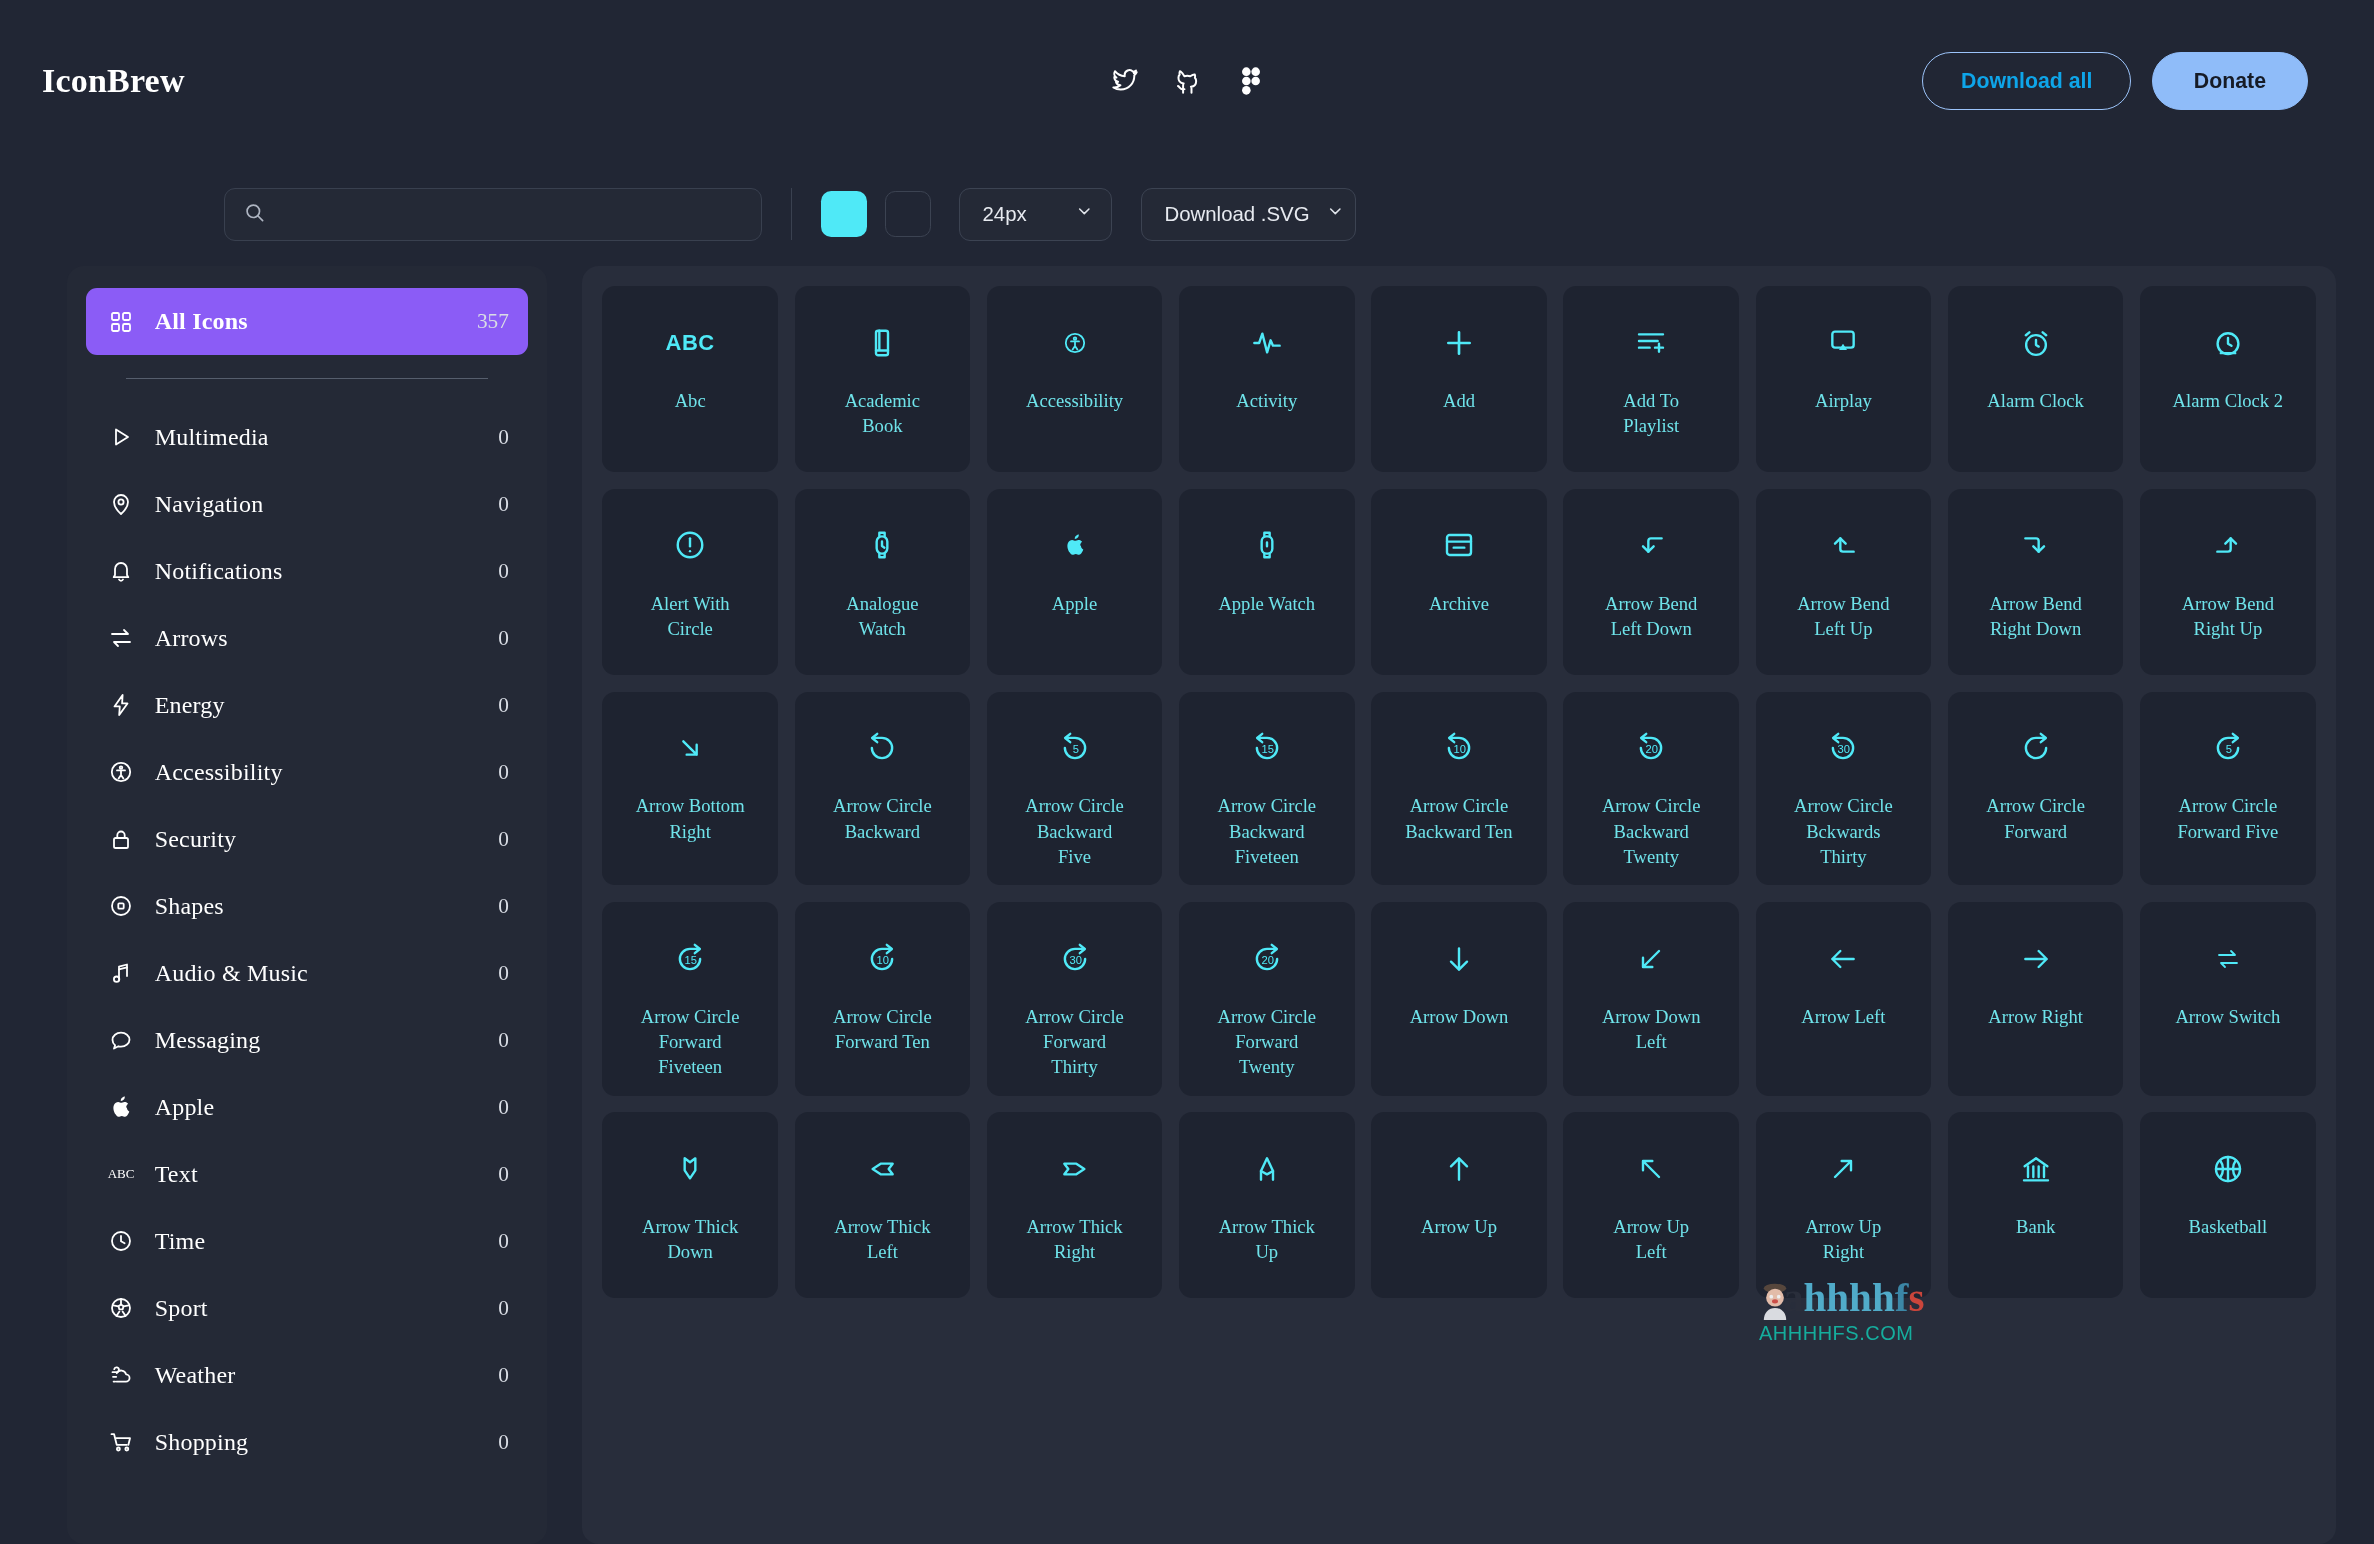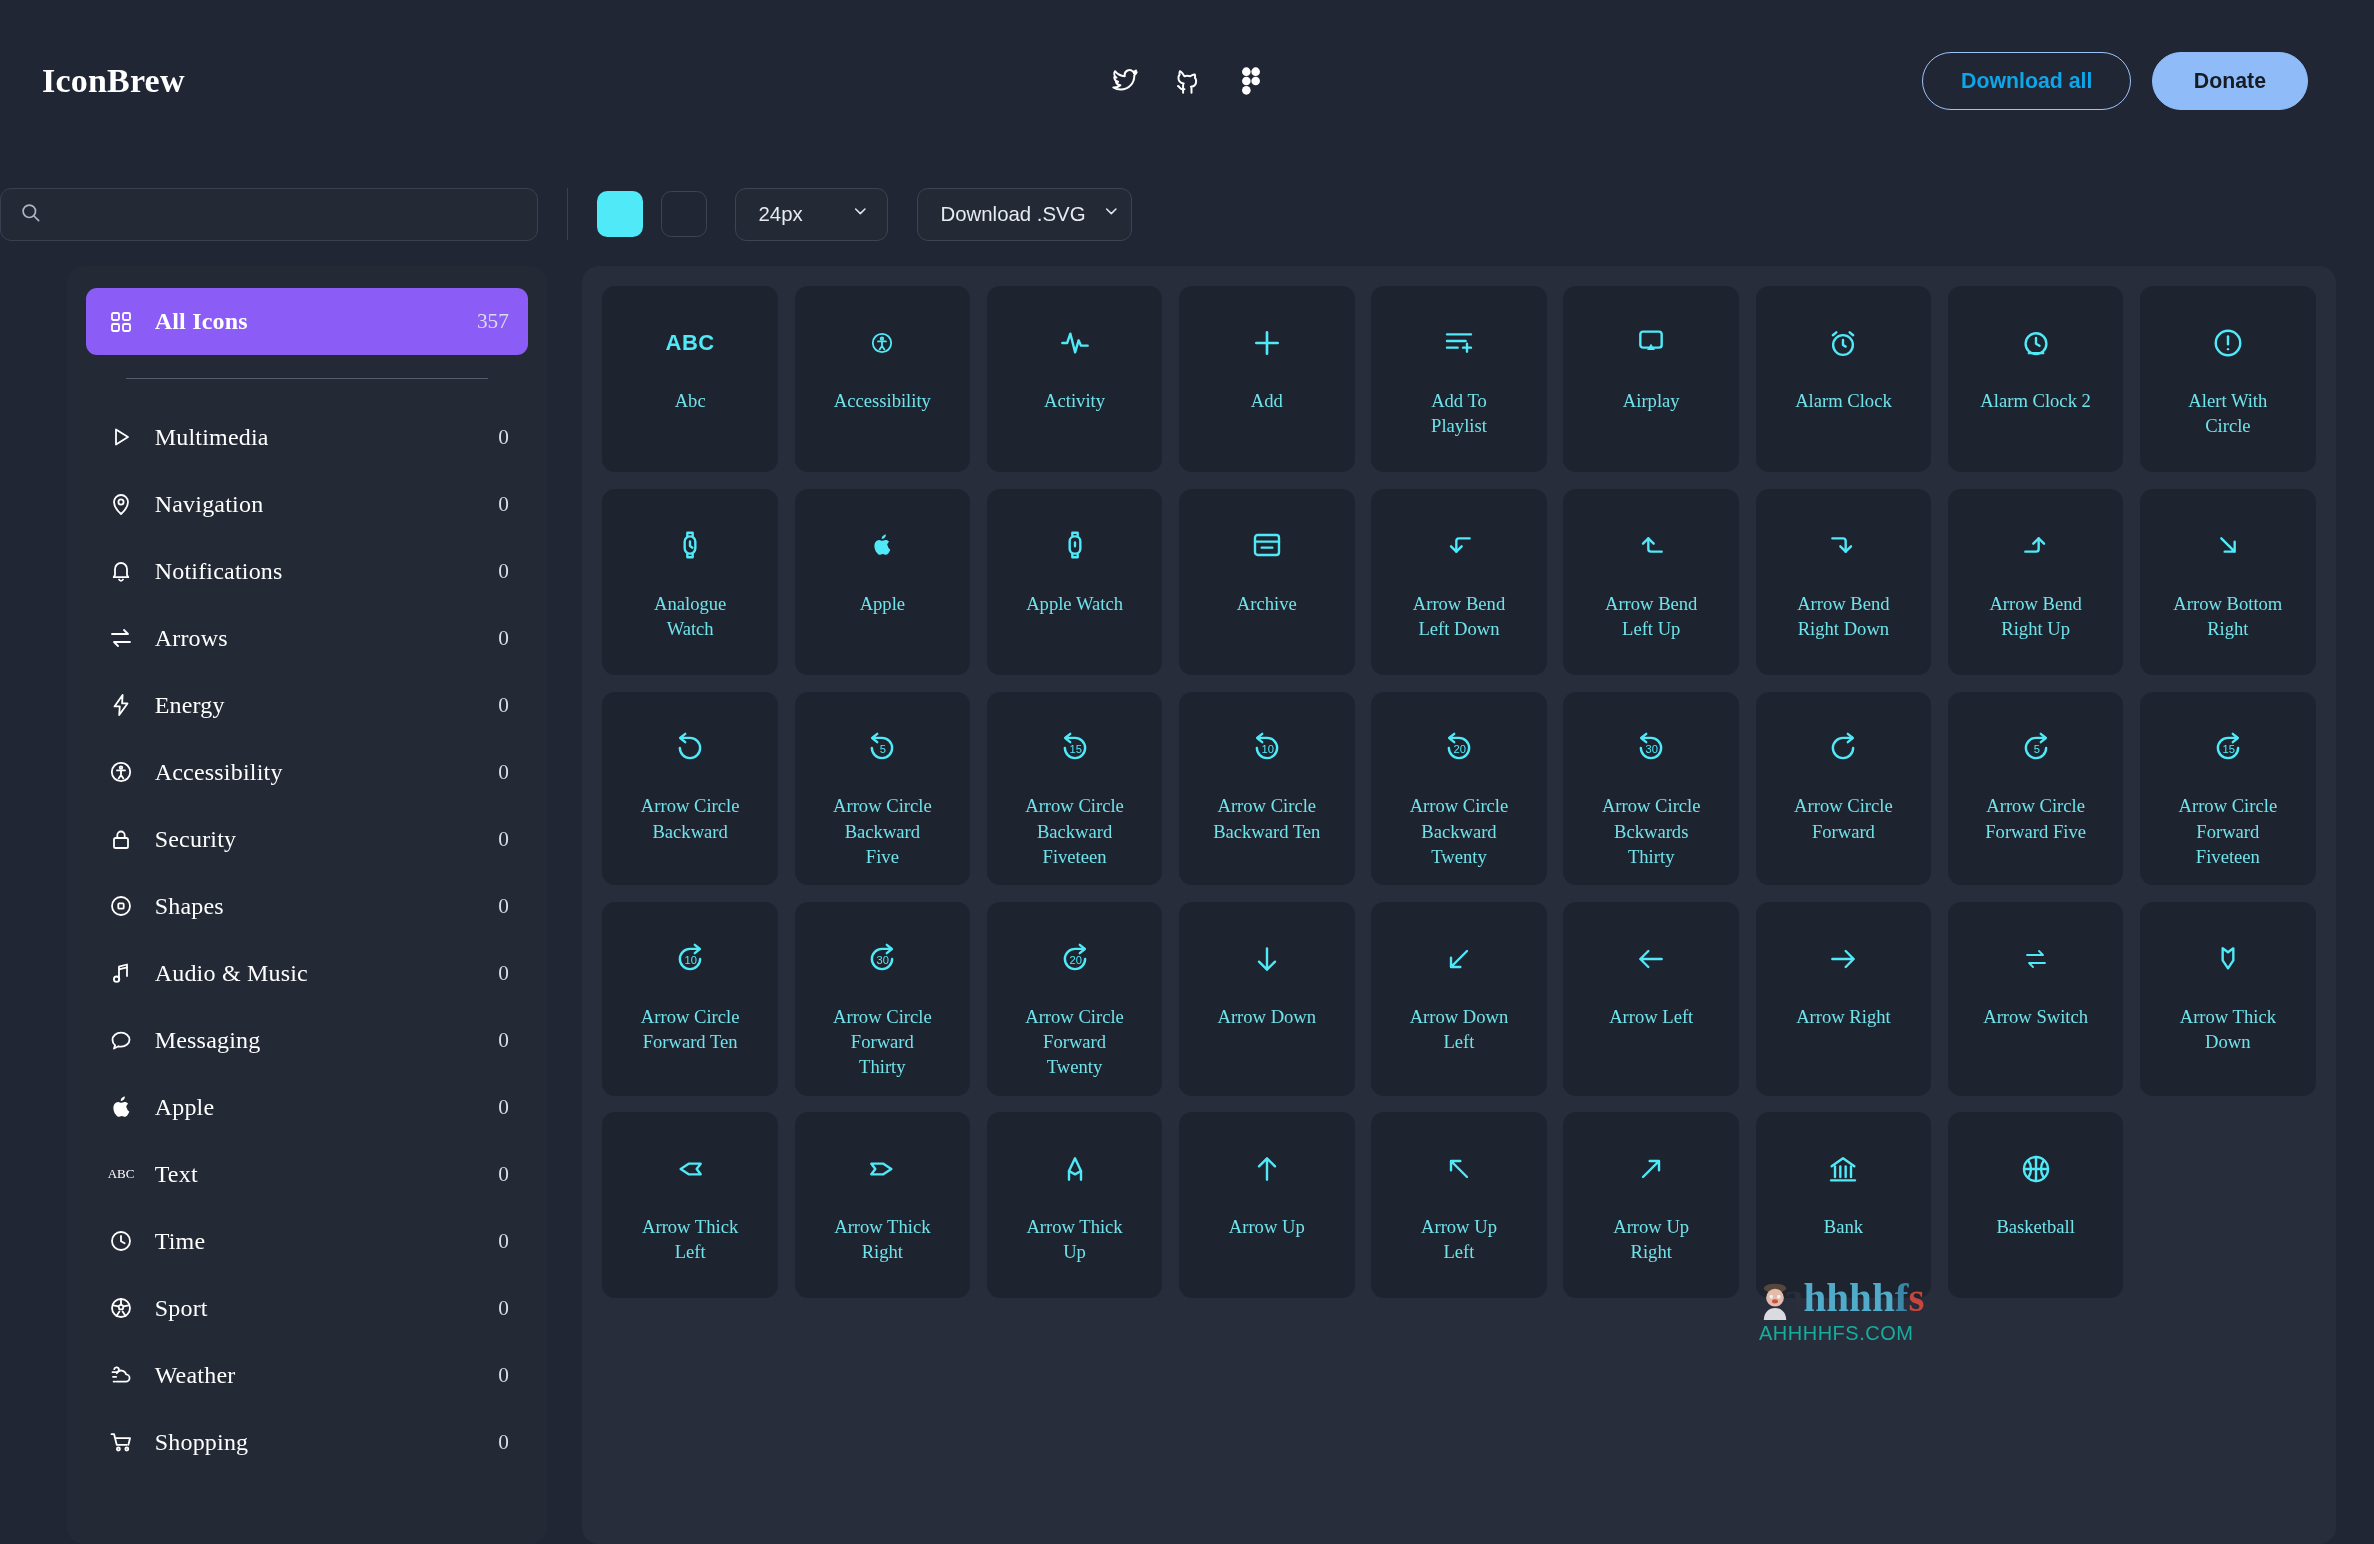--- a/index.html
+++ b/index.html
@@ -63,20 +63,21 @@
     padding: 0 41px;
     background: #8fbcf9;
     color: #161b26;
     border: 1.9px solid #8fbcf9;
   }
 
   
   .toolbar {
     height: 104px;
     display: flex; align-items: center;
+    padding-left: 224px;
     gap: 0;
   }
   .search-box {
     width: 538px; height: 53px;
     border: 0.9px solid #39404f;
     border-radius: 11px;
     background: #242936;
     display: flex; align-items: center;
     padding: 0 18.6px;
     gap: 12px;
@@ -491,20 +492,29 @@
   <div class="grid-panel">
     <div class="grid" id="icon-grid">
         <div class="cell">
           <span class="cell-ico">
             <span class="abc-text">ABC</span>
           </span>
           <span class="cell-label">Abc</span>
         </div>
         <div class="cell">
           <span class="cell-ico">
+            <svg width="32" height="32" viewBox="0 0 24 24" fill="none" stroke="currentColor" stroke-width="1.8" stroke-linecap="round" stroke-linejoin="round">
+              <rect x="7.5" y="2.8" width="9" height="18.4" rx="1.6"></rect>
+              <path d="M10 2.8v14.8M7.5 17.6h9"></path>
+            </svg>
+          </span>
+          <span class="cell-label">Academic Book</span>
+        </div>
+        <div class="cell">
+          <span class="cell-ico">
             <svg width="24" height="24" viewBox="0 0 24 24" fill="none" stroke="currentColor" stroke-width="1.8" stroke-linecap="round" stroke-linejoin="round">
               <circle cx="12" cy="12" r="9.2"></circle>
               <circle cx="12" cy="7.6" r="1.3"></circle>
               <path d="M8 10.4h8M12 11v4M12 15l-2.4 3.4M12 15l2.4 3.4"></path>
             </svg>
           </span>
           <span class="cell-label">Accessibility</span>
         </div>
         <div class="cell">
           <span class="cell-ico">

